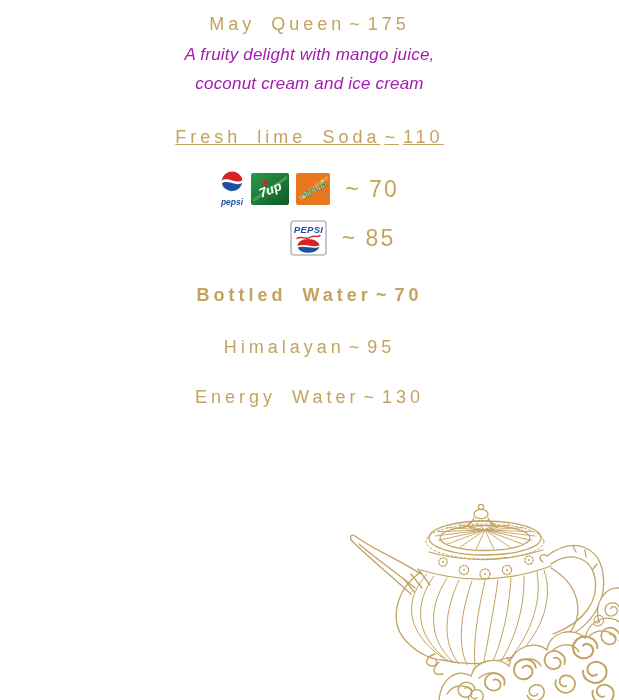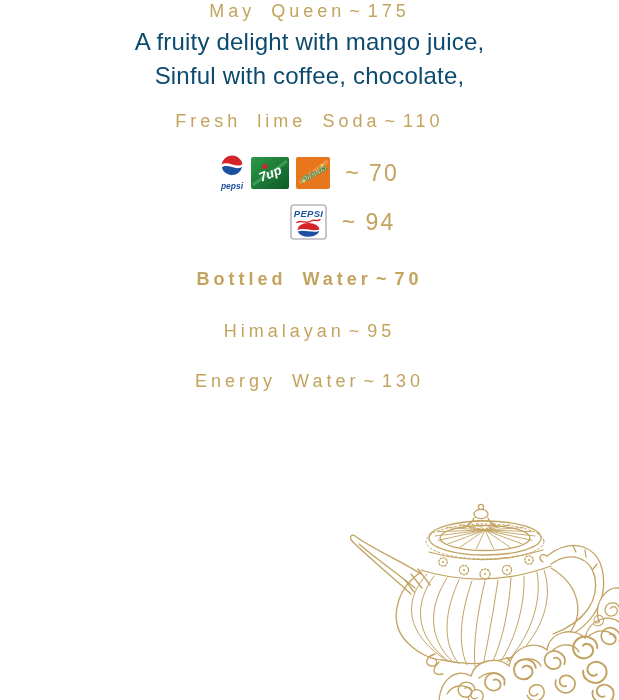--- a/index.html
+++ b/index.html
@@ -1,26 +1,26 @@
 <!DOCTYPE html>
 <html><head>
 <meta charset="utf-8">
 <style>
   html,body{margin:0;padding:0;background:#fff;}
   #page{position:relative;width:619px;height:700px;background:#fff;overflow:hidden;
         font-family:"Liberation Sans",sans-serif;}
-  #content{position:relative;width:600px;margin:0 auto;text-align:center;z-index:2;}
+  #content{position:relative;width:600px;margin:0 auto;text-align:center;padding-top:13px;z-index:2;}
 
   .gold-heading{color:#c3a35e;font-size:18px;line-height:22px;letter-spacing:4px;
                 word-spacing:7px;font-weight:400;}
   .gold-heading .tilde{margin:0 4px;}
-  .desc{color:#0c4a6e;font-size:24px;line-height:29px;letter-spacing:0.2px;margin-top:5px;}
+  .desc{color:#a21caf;font-size:17px;line-height:29px;letter-spacing:0.2px;margin-top:5px;font-style:italic;}
 
   .mt-funky{margin-top:18px;}
-  .mt-fresh{margin-top:20px;}
+  .mt-fresh{margin-top:28px;text-decoration:underline;}
   .mt-bottled{margin-top:27px;font-weight:bold;}
   .mt-himalayan{margin-top:30px;text-align:center;}
   .mt-energy{margin-top:28px;}
 
   .brand-row{display:flex;align-items:center;justify-content:center;gap:7px;margin-top:21px;height:40px;}
   .brand-row-2{margin-top:10px;height:38px;position:relative;left:33px;}
   .gold-price{color:#c3a35e;font-size:23px;letter-spacing:2px;margin-left:8px;white-space:nowrap;}
 
   .logo{display:block;}
   #teapot{position:absolute;left:347px;top:494px;width:272px;height:206px;z-index:1;}
@@ -30,24 +30,24 @@
 <body>
 
 <div id="page">
   <div id="content">
 
     <div class="gold-heading">
       <span>May Queen</span><span class="tilde">~</span><span>175</span>
     </div>
     <div class="desc">
       <div>A fruity delight with mango juice,</div>
+      <div>coconut cream and ice cream</div>
     </div>
 
     <div class="desc">
-      <div>Sinful with coffee, chocolate,</div>
     </div>
 
     <div class="gold-heading mt-fresh">
       <span>Fresh lime Soda</span><span class="tilde">~</span><span>110</span>
     </div>
 
     <div class="brand-row">
       <svg class="logo" width="24" height="38" viewBox="0 0 24 38">
         <circle cx="12" cy="11.5" r="10.5" fill="#ffffff"></circle>
         <path d="M1.6,10.8 A10.5,10.5 0 0 1 22.4,10.2 C16.5,14.6 7.5,5.8 1.6,10.8 Z" fill="#d5232a"></path>
@@ -77,21 +77,21 @@
     </div>
 
     <div class="brand-row brand-row-2">
       <svg class="logo" width="37" height="36" viewBox="0 0 37 36">
         <rect x="1" y="1" width="35" height="34" rx="3" fill="#ffffff" stroke="#b9b9bf" stroke-width="1.6"></rect>
         <text x="18.5" y="12.5" text-anchor="middle" font-size="9.5" font-style="italic" font-weight="bold" fill="#1d509f" letter-spacing="0.3">PEPSI</text>
         <path d="M7,18.5 C12,15 16,21 21,17 C24,15 28,18 30,15.5" stroke="#d5232a" stroke-width="1.4" fill="none" stroke-linecap="round"></path>
         <path d="M7.5,26 A11,6.8 0 0 1 29.5,25.4 C22.5,28 14.5,23.2 7.5,26 Z" fill="#d5232a"></path>
         <path d="M7.7,27.6 C14.5,25.2 22.5,29.6 29.3,26.9 A11,6.8 0 0 1 7.7,27.6 Z" fill="#1d509f"></path>
       </svg>
-      <span class="gold-price"><span>~</span> <span>94</span></span>
+      <span class="gold-price"><span>~</span> <span>85</span></span>
     </div>
 
     <div class="gold-heading mt-bottled">
       <span>Bottled Water</span><span class="tilde">~</span><span>70</span>
     </div>
 
     <div class="gold-heading mt-himalayan">
       <span>Himalayan</span><span class="tilde">~</span><span>95</span>
     </div>
 

